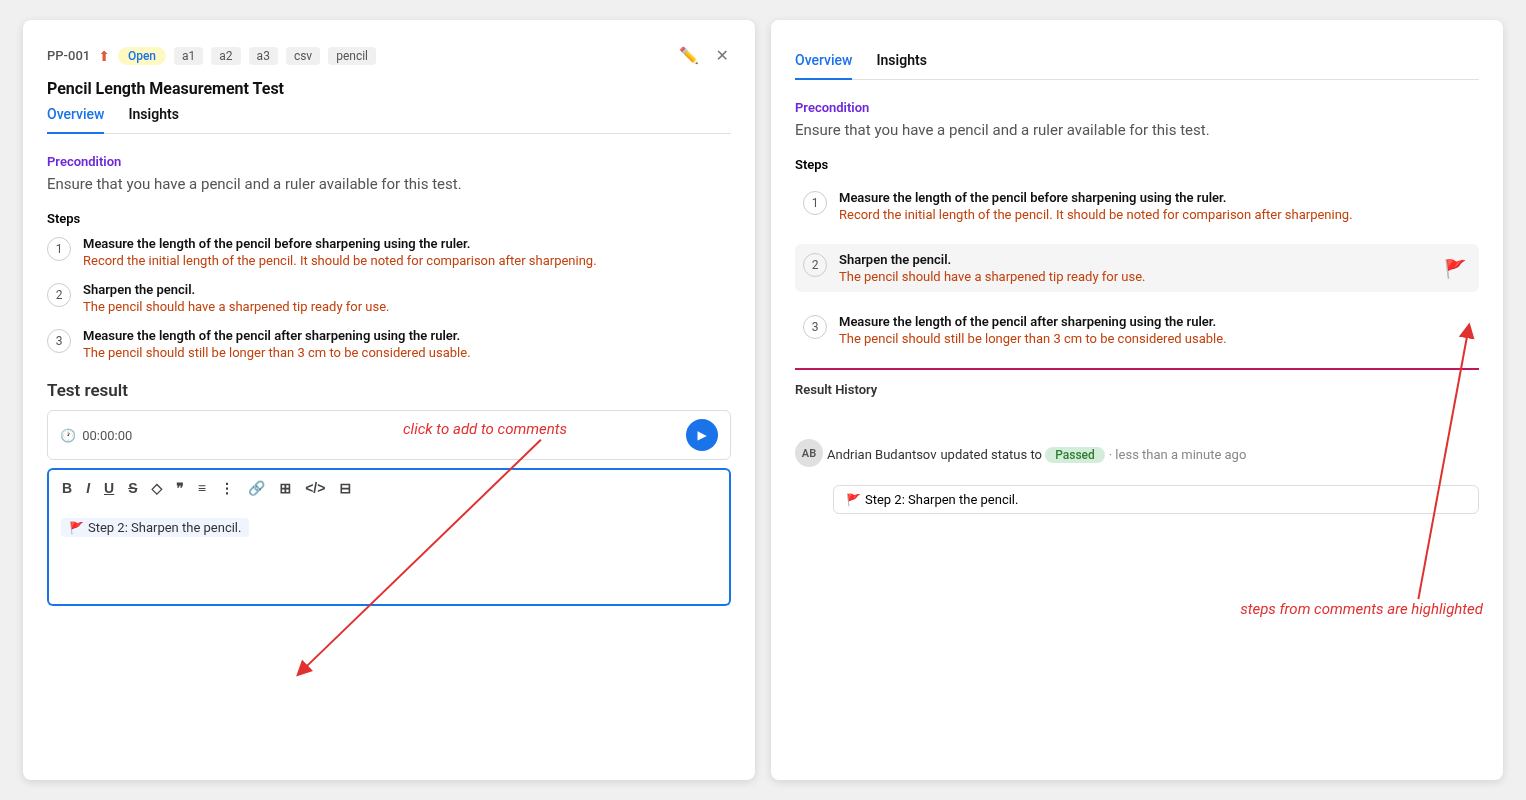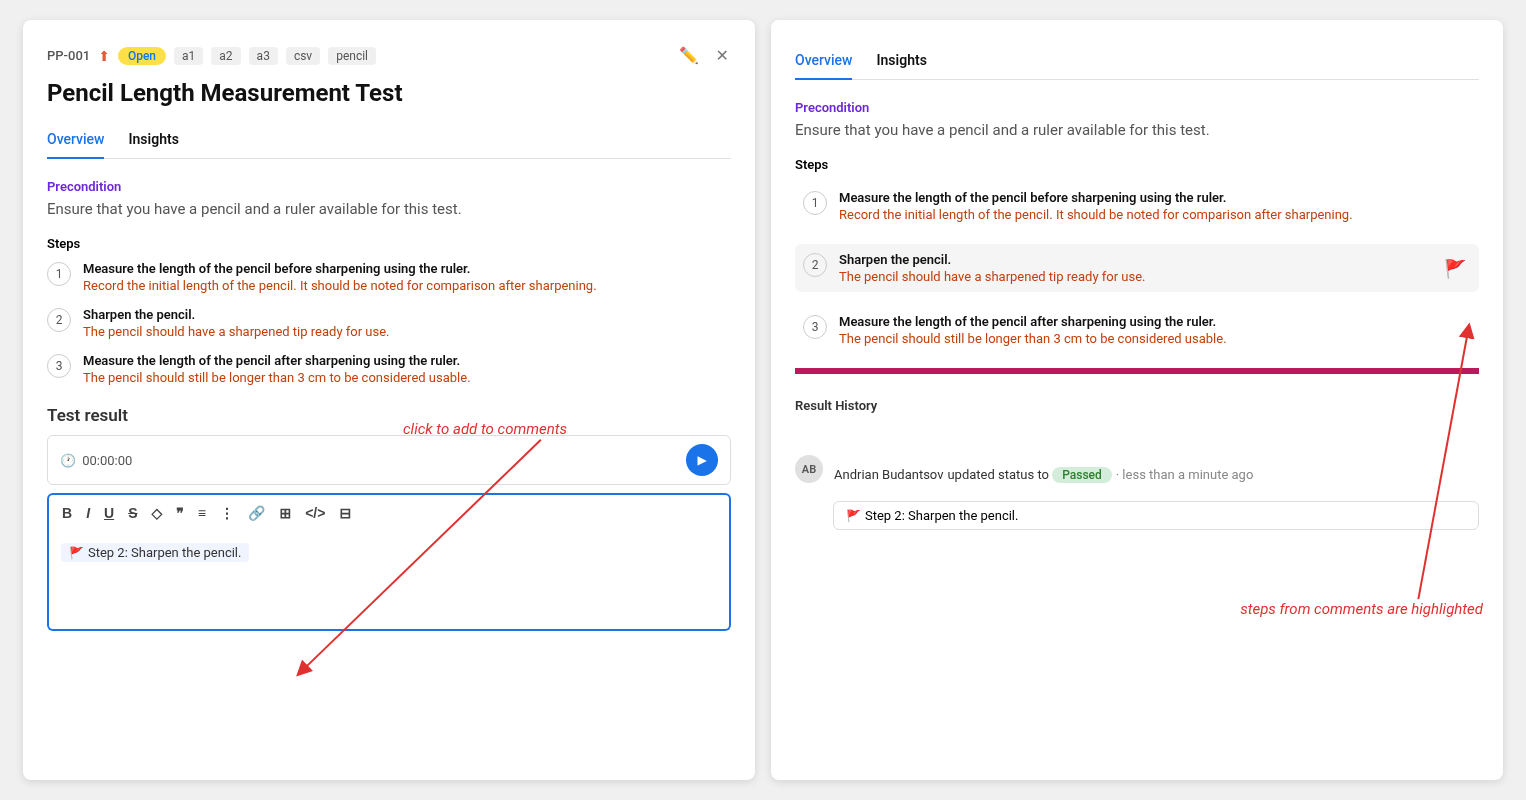--- a/index.html
+++ b/index.html
@@ -50,21 +50,21 @@
       color: #e05c3a;
       font-size: 14px;
     }
     .badge {
       padding: 2px 10px;
       border-radius: 12px;
       font-size: 12px;
       font-weight: 500;
     }
     .badge-open {
-      background: #fde047;
+      background: #fef9c3;
       color: #1a73e8;
     }
     .badge-tag {
       background: #f0f0f0;
       color: #555;
       padding: 2px 8px;
       border-radius: 4px;
       font-size: 12px;
     }
     .header-actions {
@@ -74,24 +74,23 @@
     }
     .icon-btn {
       background: none;
       border: none;
       cursor: pointer;
       color: #777;
       font-size: 16px;
       padding: 2px;
     }
     .page-title {
-      font-size: 24px;
+      font-size: 16px;
       font-weight: 700;
       color: #111;
-      margin-bottom: 16px;
     }
 
     
     .tabs {
       display: flex;
       gap: 24px;
       border-bottom: 1px solid #e0e0e0;
       margin-bottom: 20px;
     }
     .tab {
@@ -288,27 +287,27 @@
       font-size: 18px;
     }
 
     
     .result-history-label {
       font-size: 13px;
       font-weight: 600;
       color: #333;
       margin-top: 8px;
       margin-bottom: 12px;
-      border-top: 6px solid #be185d;
-      padding-top: 24px;
+      border-top: 2px solid #be185d;
+      padding-top: 12px;
     }
     .history-row {
       display: flex;
-      align-items: flex-end;
-      gap: 11px;
+      align-items: center;
+      gap: 4px;
       margin-bottom: 10px;
       margin-top: 42px;
     }
     .avatar {
       width: 28px;
       height: 28px;
       border-radius: 50%;
       background: #e0e0e0;
       display: flex;
       align-items: center;

